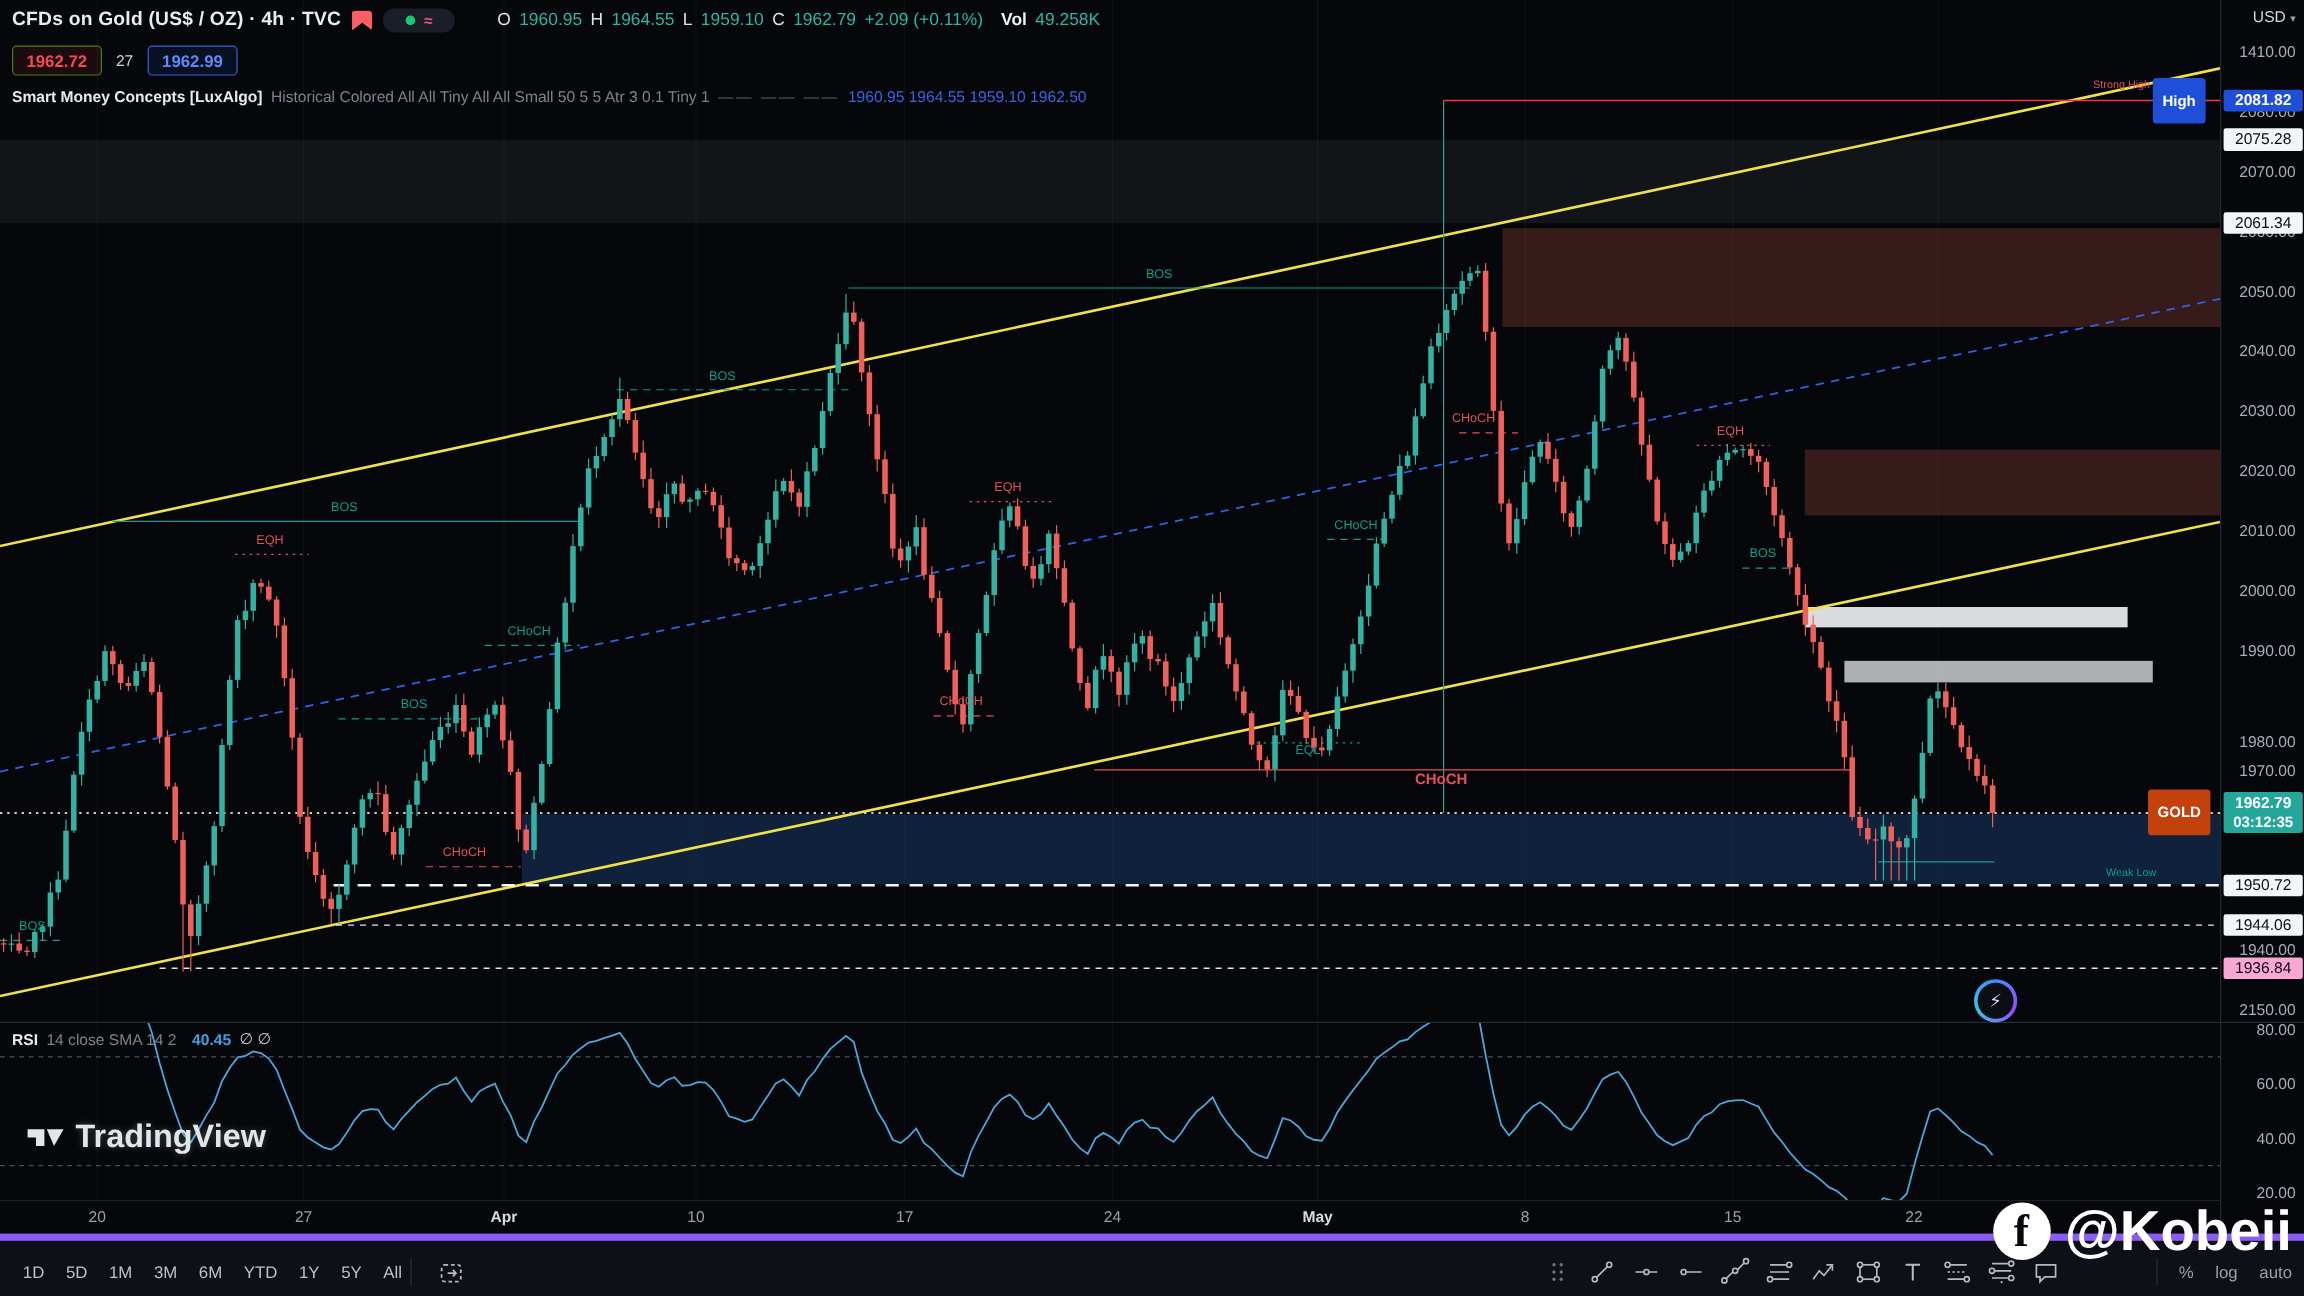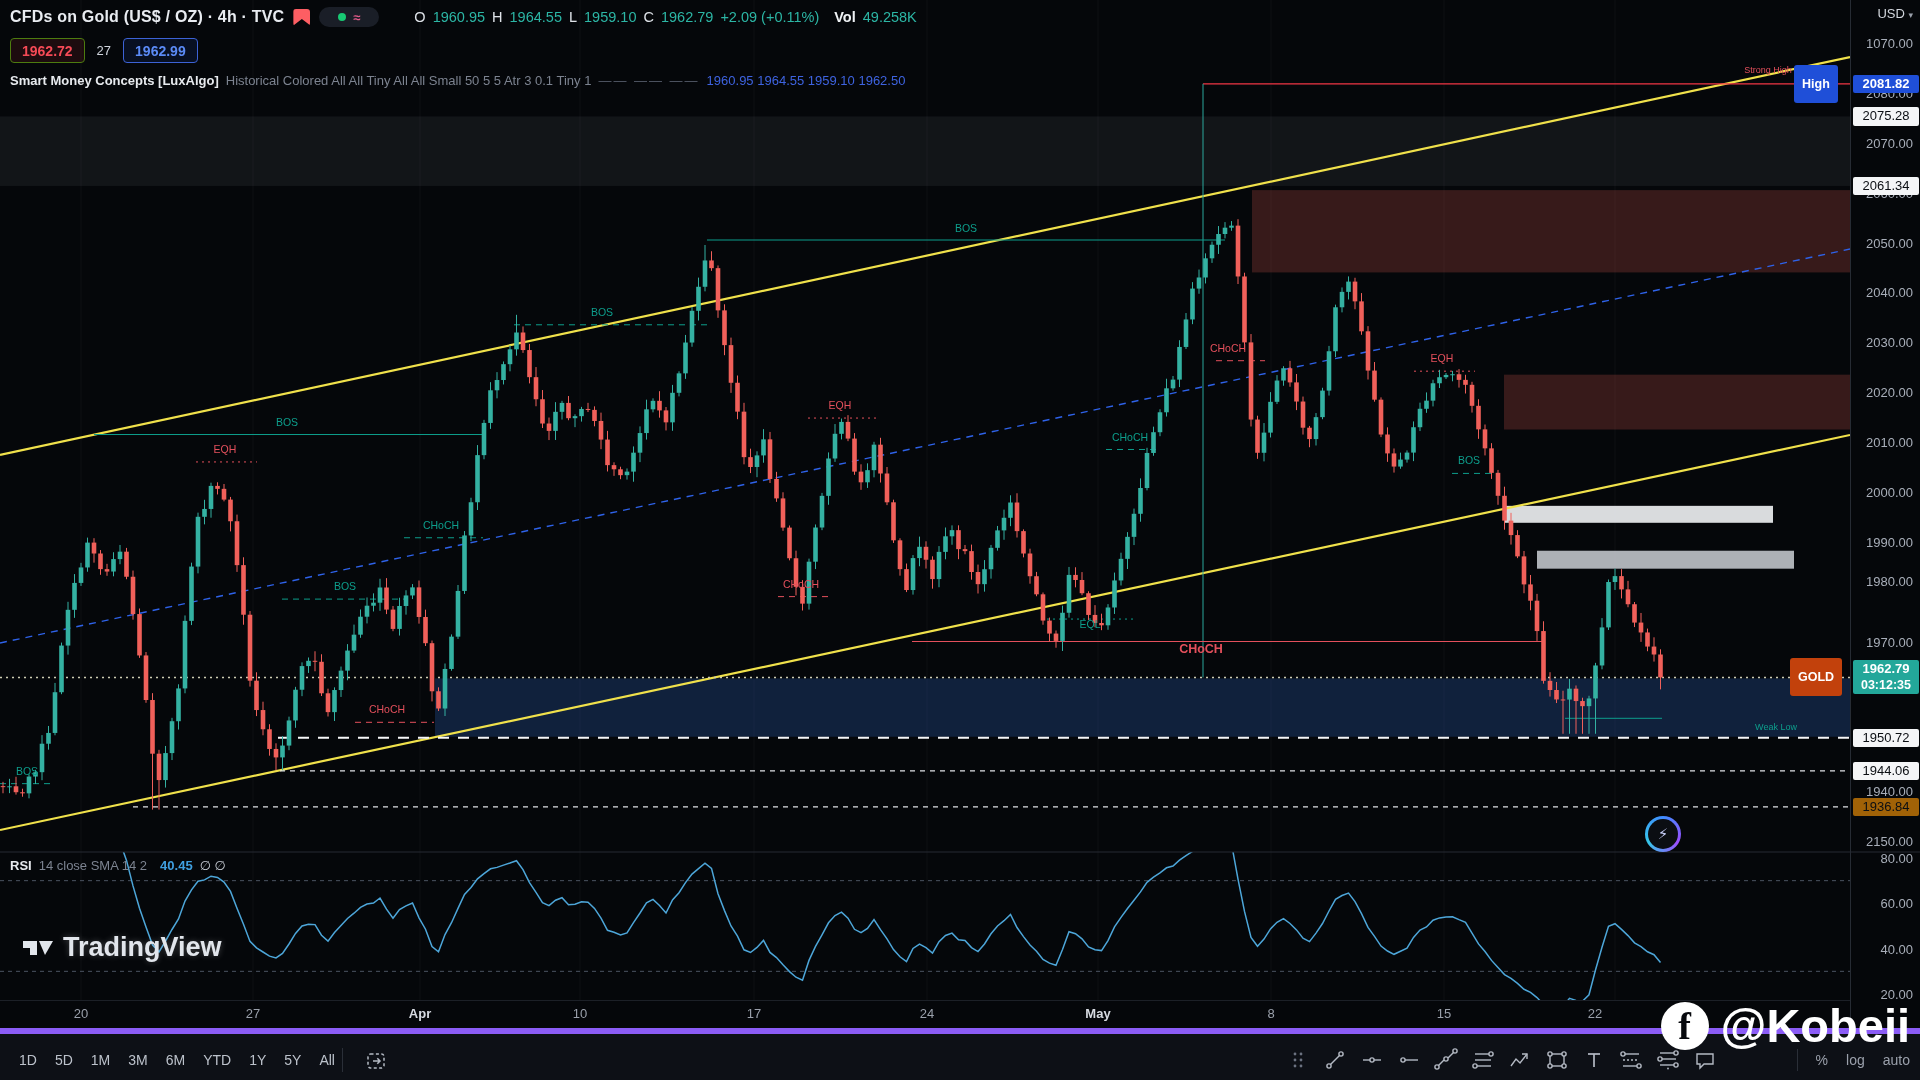--- a/index.html
+++ b/index.html
@@ -729,46 +729,46 @@
       <path d="M1 5 H15 V19 H8 V12 H1 Z" fill="#e2e6ec"></path>
       <path d="M17 5 L31 5 L23 19 Z" fill="#e2e6ec"></path>
     </svg>
     <span>TradingView</span>
   </div>
 
   <div id="price-axis" class="ovl">
     <div class="usd">
       <span>USD</span> <span class="chev">▾</span>
     </div>
-  <div class="ptick" style="top: 43px;">1070.00</div>
+  <div class="ptick" style="top: 43px;">1410.00</div>
       <div class="ptick" style="top: 92.875px;">2080.00</div>
       <div class="ptick" style="top: 142.75px;">2070.00</div>
       <div class="ptick" style="top: 192.625px;">2060.00</div>
       <div class="ptick" style="top: 242.5px;">2050.00</div>
       <div class="ptick" style="top: 292.375px;">2040.00</div>
       <div class="ptick" style="top: 342.25px;">2030.00</div>
       <div class="ptick" style="top: 392.125px;">2020.00</div>
       <div class="ptick" style="top: 442px;">2010.00</div>
       <div class="ptick" style="top: 491.875px;">2000.00</div>
       <div class="ptick" style="top: 541.75px;">1990.00</div>
-      <div class="ptick" style="top: 581px; margin-left: 37px;">1980.00</div>
+      <div class="ptick" style="top: 618px; margin-left: 37px;">1980.00</div>
       <div class="ptick" style="top: 641.5px;">1970.00</div>
       <div class="ptick" style="top: 791.125px;">1940.00</div>
       <div class="ptick" style="top: 841px;">2150.00</div>
       <div class="ptick" style="top: 858px;">80.00</div>
       <div class="ptick" style="top: 903.334px; text-align: right;">60.00</div>
       <div class="ptick" style="top: 948.668px;">40.00</div>
       <div class="ptick" style="top: 994.002px;">20.00</div>
       <div class="plabel" style="top: 83.7977px; background: rgb(31, 79, 216); color: rgb(255, 255, 255); font-weight: bold;">2081.82</div>
       <div class="plabel" style="top: 116.416px; background: rgb(244, 245, 247); color: rgb(11, 14, 19);">2075.28</div>
       <div class="plabel" style="top: 185.942px; background: rgb(244, 245, 247); color: rgb(11, 14, 19);">2061.34</div>
       <div class="plabel" style="top: 677.46px; background: rgb(35, 167, 154); color: rgb(255, 255, 255); font-weight: bold;">1962.79<div class="sub">03:12:35</div></div>
       <div class="plabel" style="top: 737.659px; background: rgb(244, 245, 247); color: rgb(11, 14, 19);">1950.72</div>
       <div class="plabel" style="top: 770.876px; background: rgb(244, 245, 247); color: rgb(11, 14, 19);">1944.06</div>
-      <div class="plabel" style="top: 806.885px; background: #a16207; color: rgb(11, 14, 19);">1936.84</div>
+      <div class="plabel" style="top: 806.885px; background: #f9a8d4; color: rgb(11, 14, 19);">1936.84</div>
     </div>
   <div id="tags" class="ovl" style="left:0;top:0;">
       <div class="tag" style="top: 83.7977px; left: 1794px; background: rgb(31, 79, 216); color: rgb(255, 255, 255);">High</div>
       <div class="tag" style="top: 677.46px; left: 1790px; background: #c2410c; color: rgb(255, 255, 255);">GOLD</div>
     </div>
 
   <div id="time-axis" class="ovl">
       <div class="ttick" style="left: 81px;">20</div>
       <div class="ttick" style="left: 253px;">27</div>
       <div class="ttick major" style="left: 420px;">Apr</div>

